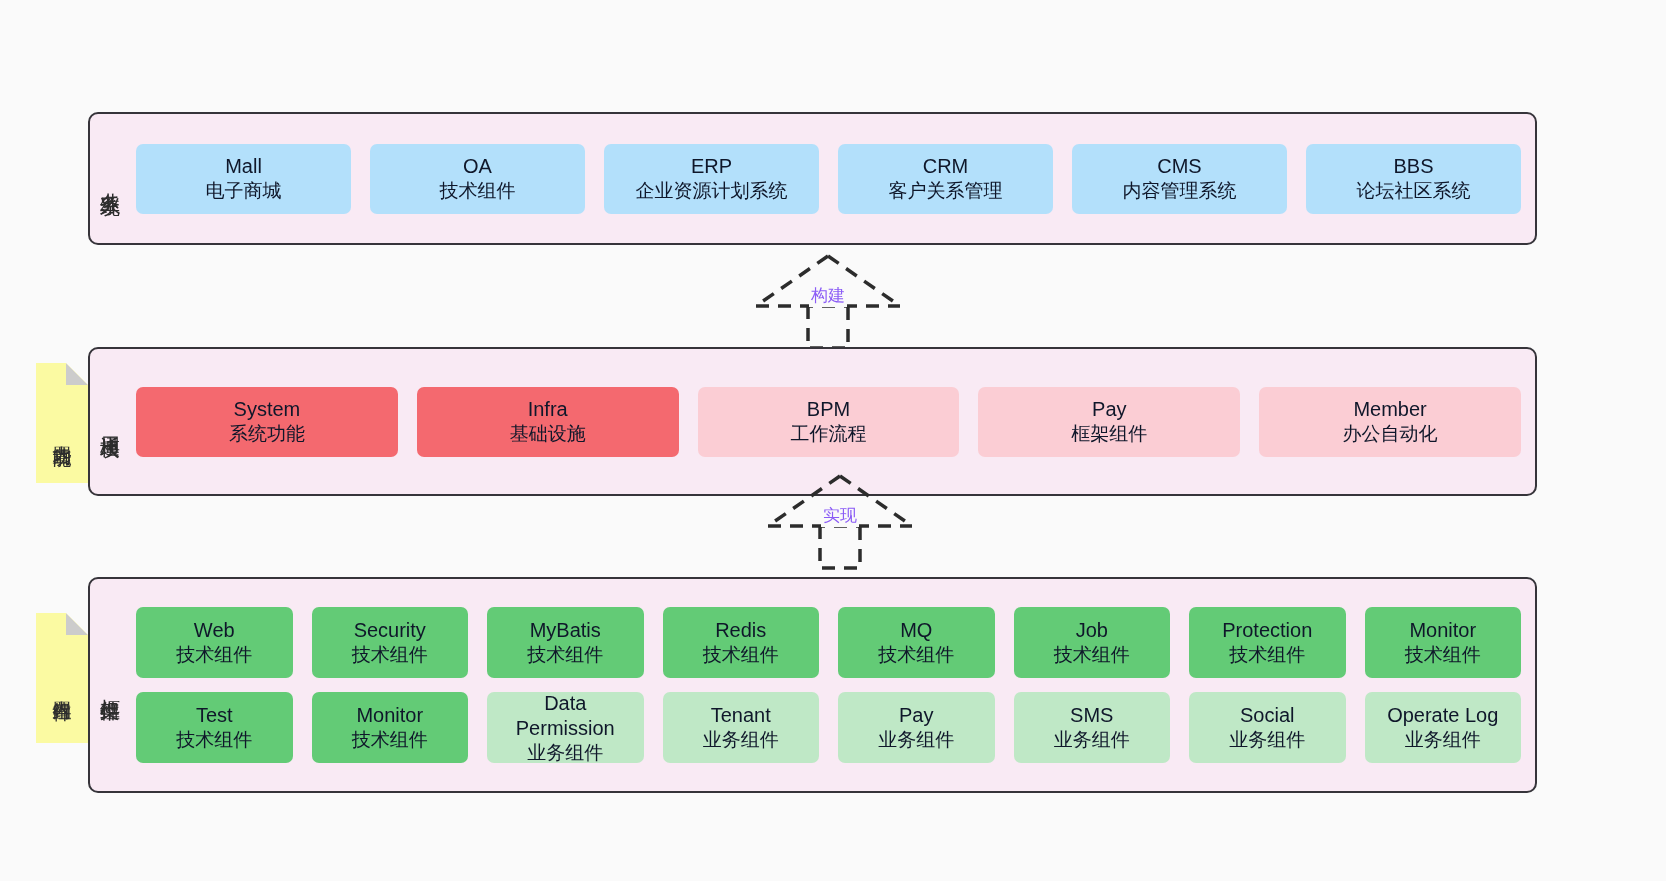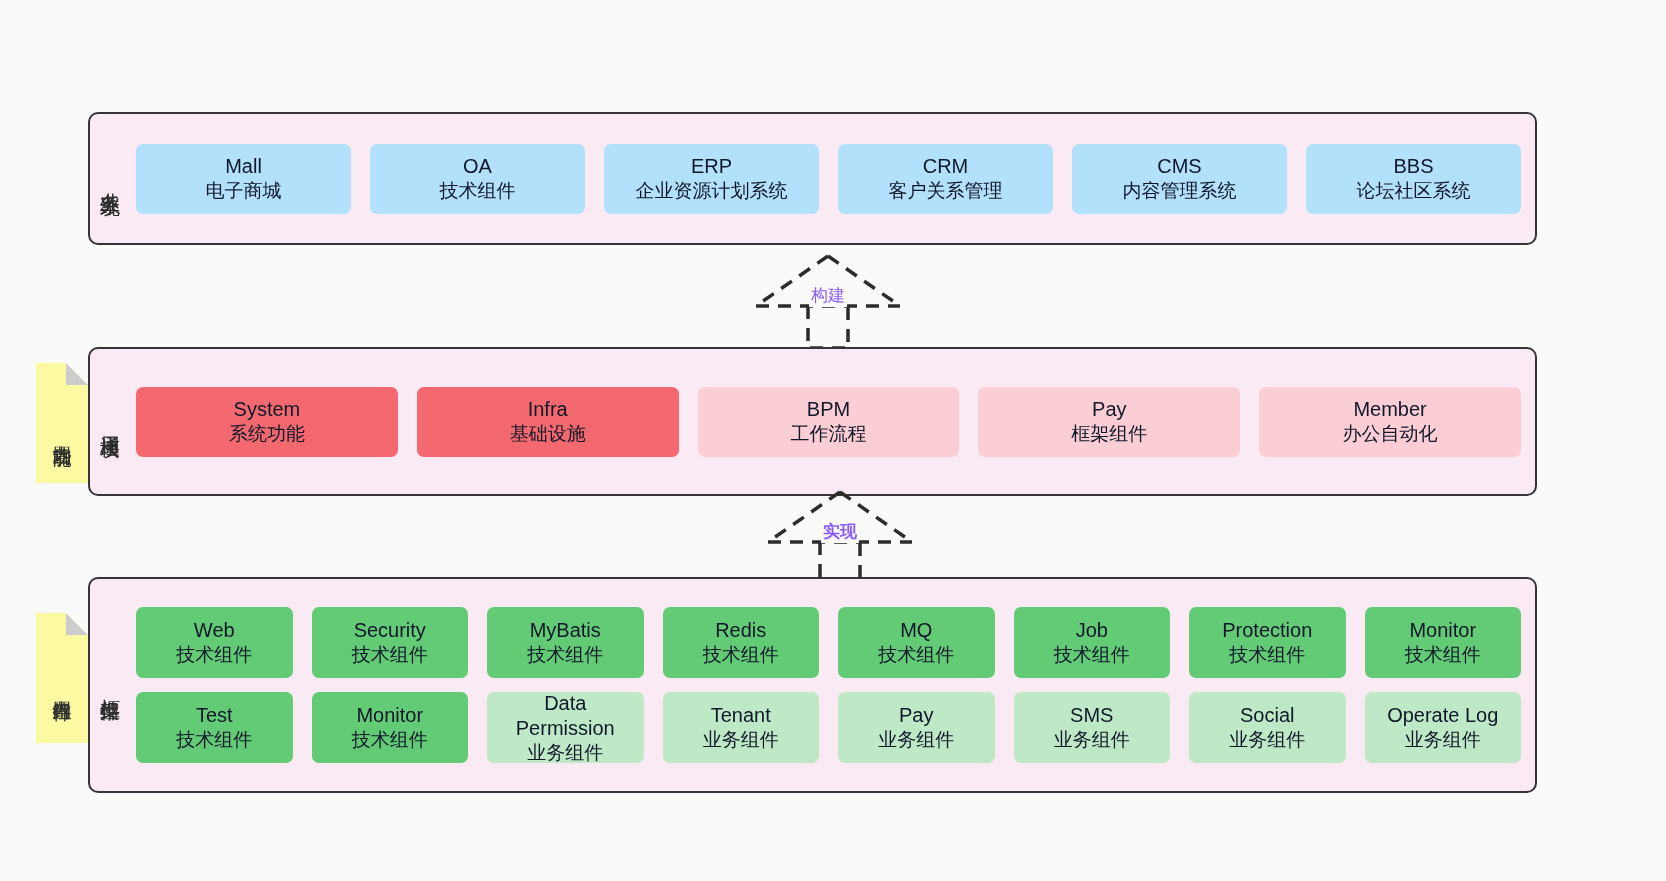--- a/index.html
+++ b/index.html
@@ -144,21 +144,21 @@
     transform: translateX(-50%);
     top: 32px;
     font-size: 17px;
     color: #8b5cf6;
     background: #fafafa;
     padding: 0 2px;
     white-space: nowrap;
     user-select: none;
   }
   #conn-build   { left: 748px; top: 252px; }
-  #conn-realize { left: 760px; top: 488px; font-weight: bold; }
+  #conn-realize { left: 760px; top: 472px; }
 </style>
 </head>
 <body>
 
 <div id="canvas">
 
   <div class="layer" id="layer-business">
     <div class="layer-title">业务系统</div>
     <div class="layer-body">
       <div class="row">

